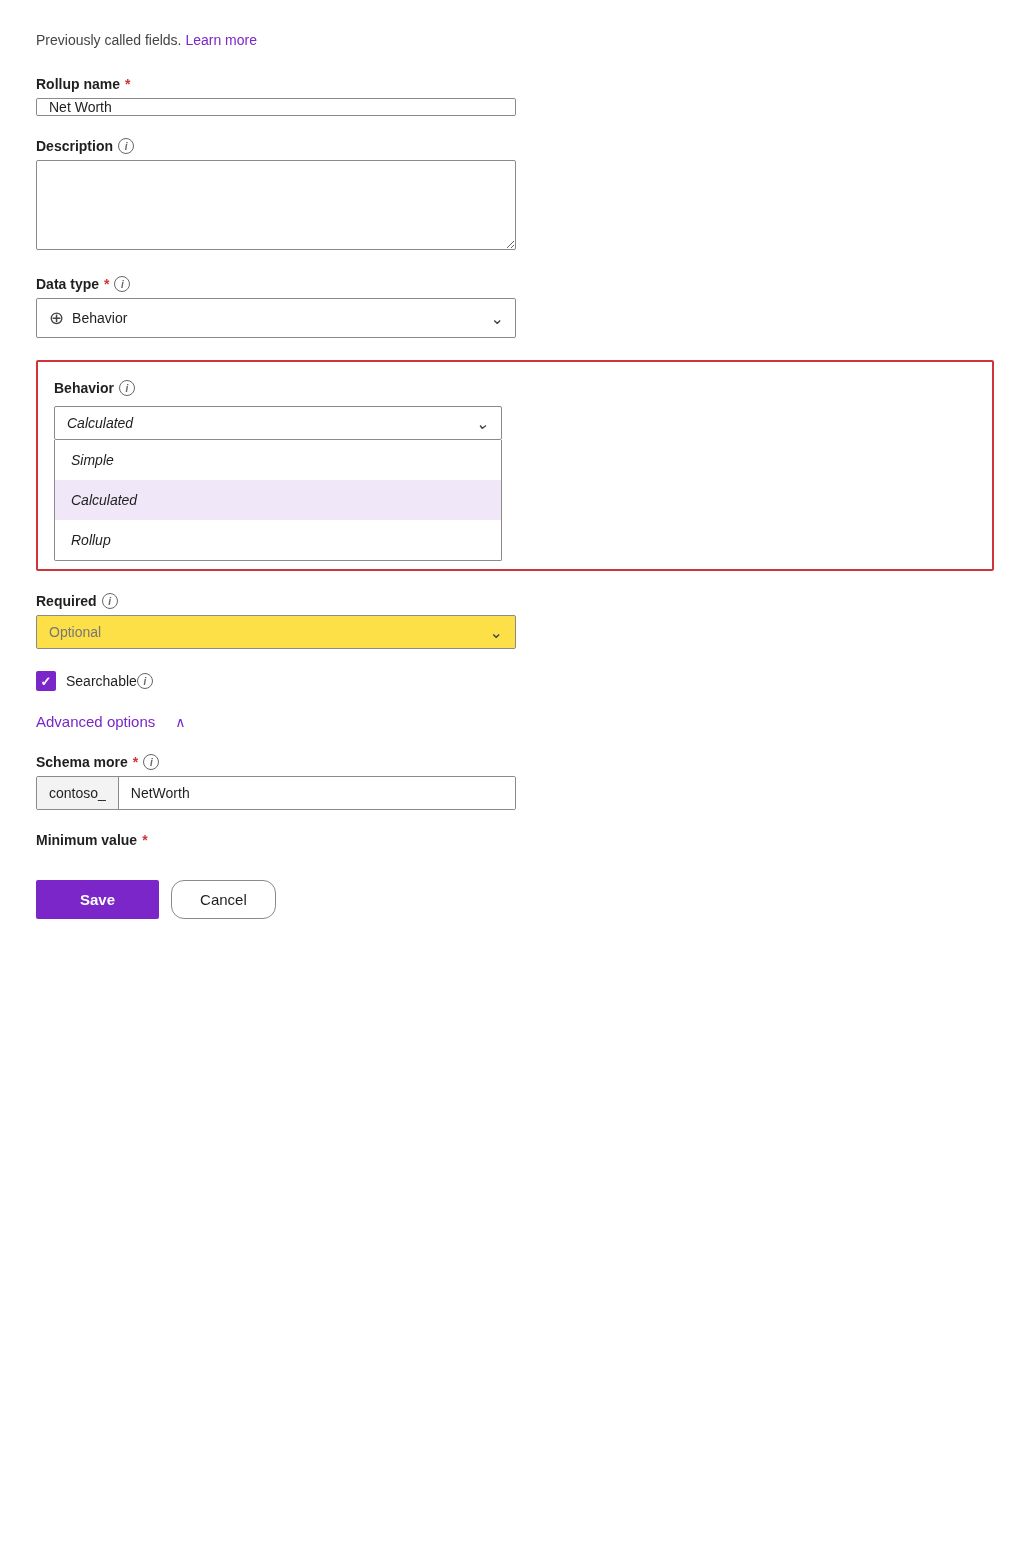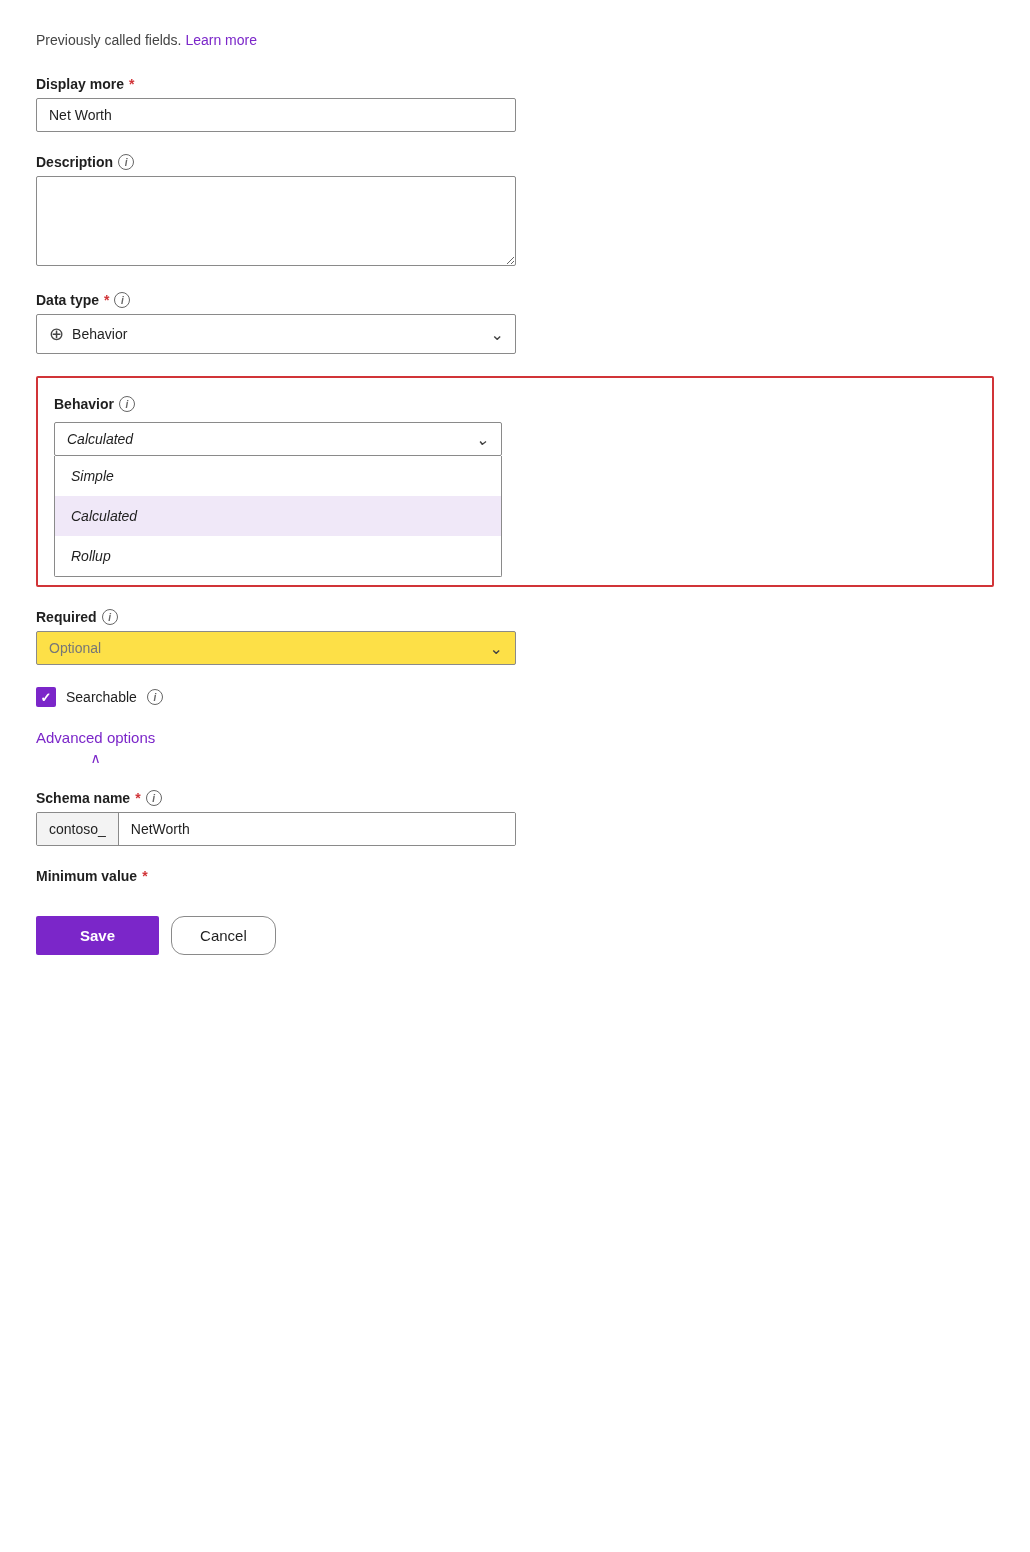--- a/index.html
+++ b/index.html
@@ -75,21 +75,21 @@
       color: #666;
       cursor: default;
       font-style: italic;
       font-weight: 700;
     }
     .text-input {
       width: 100%;
       max-width: 480px;
       border: 1px solid #8a8a8a;
       border-radius: 2px;
-      padding: 8px 12px;
+      padding: 0 12px;
       font-size: 14px;
       color: #1f1f1f;
       outline: none;
       background: #fff;
     }
     .textarea-input {
       width: 100%;
       max-width: 480px;
       border: 1px solid #8a8a8a;
       border-radius: 2px;
@@ -229,36 +229,35 @@
       color: #fff;
       font-size: 13px;
       font-weight: 700;
     }
     .checkbox-label {
       font-size: 14px;
       font-weight: 400;
       color: #1f1f1f;
       display: flex;
       align-items: center;
-      gap: 10px;
+      gap: 0;
     }
     
     .advanced-options-btn {
       display: flex;
       align-items: center;
-      gap: 4px;
+      gap: 20px;
       background: none;
       border: none;
       color: #7B26C9;
       font-size: 15px;
       cursor: pointer;
       padding: 0;
       margin-bottom: 24px;
       font-family: inherit;
-      flex-direction: column;
     }
     .chevron-up {
       font-size: 14px;
       color: #7B26C9;
     }
     
     .schema-name-input-row {
       display: flex;
       align-items: stretch;
       width: 100%;
@@ -332,21 +331,21 @@
 
 <div class="panel">
 
   <p class="panel-subtitle">
     <span>Previously called fields.</span>
     <a class="learn-more-link">Learn more</a>
   </p>
 
   <div class="field-group">
     <div class="field-label">
-      <span>Display more</span>
+      <span>Rollup name</span>
       <span class="required-star">*</span>
     </div>
     <input class="text-input" type="text" value="Net Worth" style="">
   </div>
 
   <div class="field-group">
     <div class="field-label">
       <span>Description</span>
       <span class="info-icon">i</span>
     </div>
@@ -409,21 +408,21 @@
     </div>
   </div>
 
   <button class="advanced-options-btn">
     <span>Advanced options</span>
     <span class="chevron-up">∧</span>
   </button>
 
   <div class="field-group">
     <div class="field-label">
-      <span>Schema name</span>
+      <span>Schema more</span>
       <span class="required-star">*</span>
       <span class="info-icon">i</span>
     </div>
     <div class="schema-name-input-row">
       <div class="schema-prefix">contoso_</div>
       <input class="schema-value-input" type="text" value="NetWorth" style="">
     </div>
   </div>
 
   <div class="field-group">

